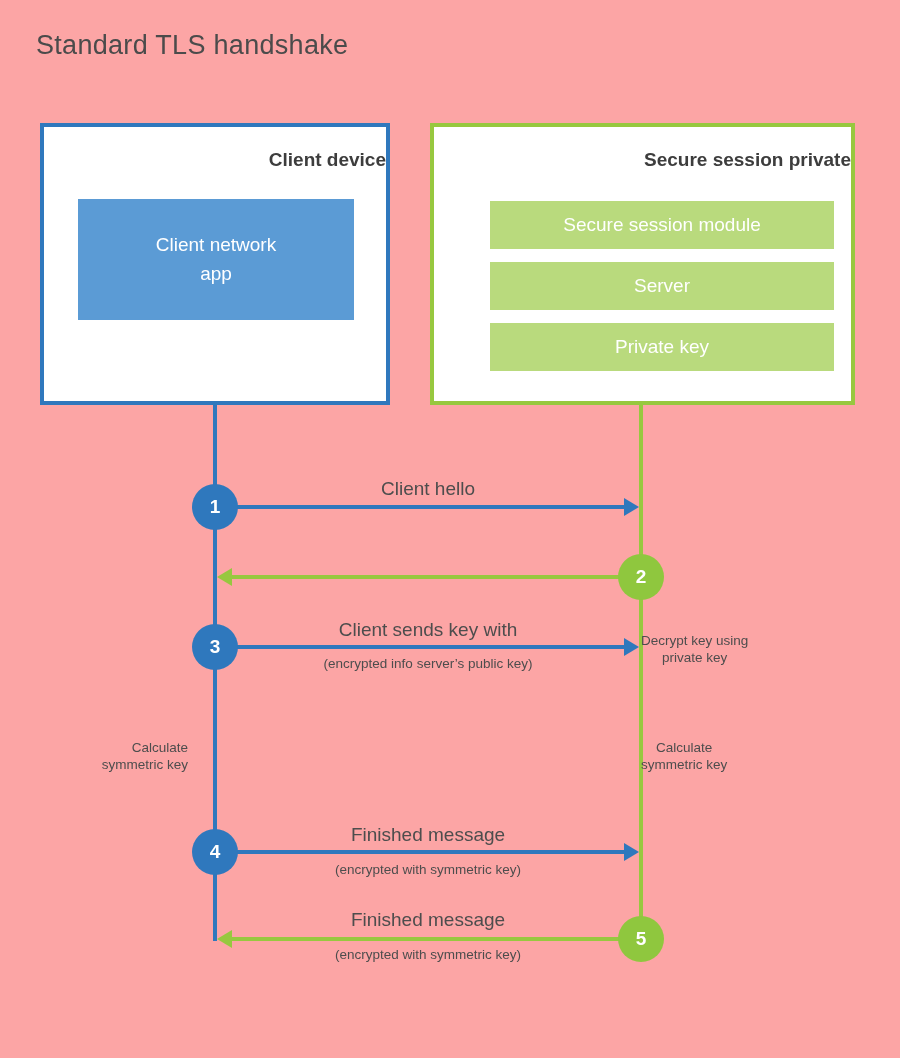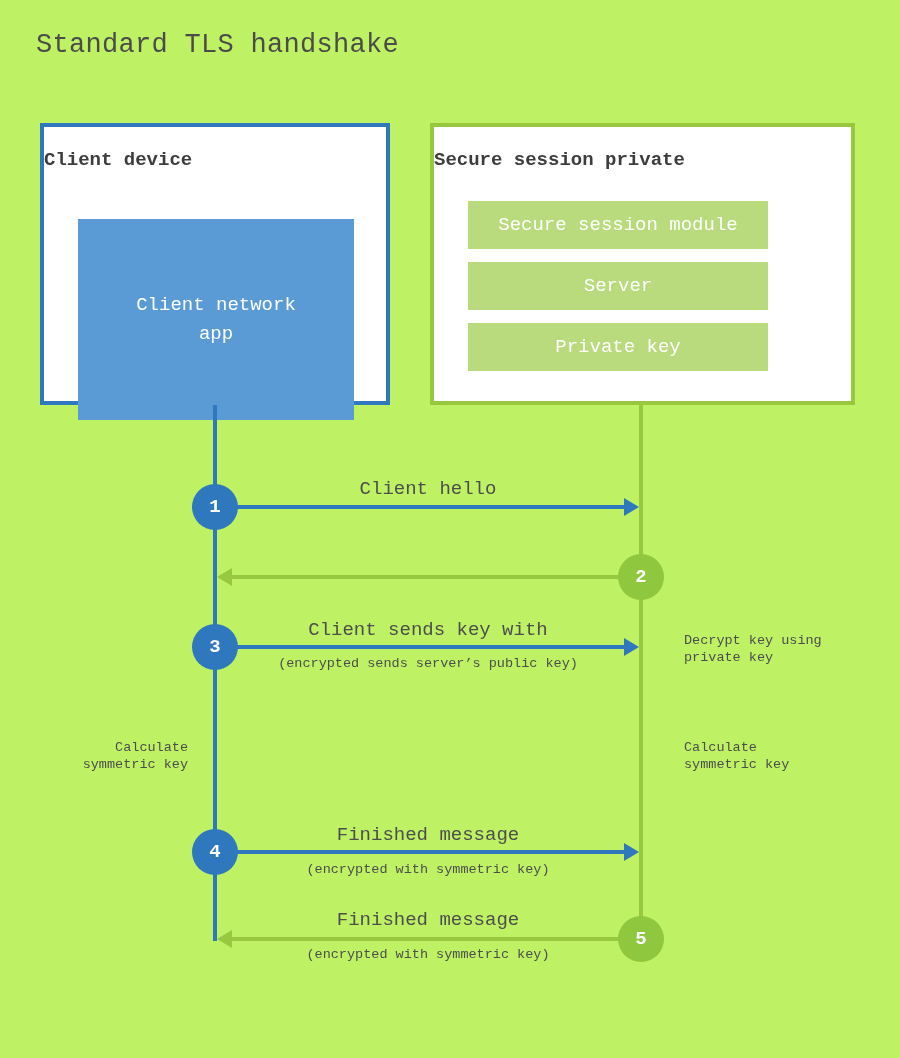--- a/index.html
+++ b/index.html
@@ -1,40 +1,39 @@
 <!DOCTYPE html>
 <html><head>
 <meta charset="utf-8">
 <style>
   * { margin:0; padding:0; box-sizing:border-box; }
   html,body { background:#ffffff; }
   .canvas {
-    position:relative; width:900px; height:1058px; background:#bef264;
-    font-family:Liberation Mono, monospace; overflow:hidden;
+    position:relative; width:900px; height:1058px; background:#fca5a5;
+    font-family:Liberation Sans, sans-serif; overflow:hidden;
   }
   .title {
     position:absolute; left:36px; top:30px;
     font-size:27px; font-weight:300; letter-spacing:.3px; color:#4b4b4b;
   }
   .entity-box { position:absolute; top:123px; height:282px; background:#fff; }
   .client-box { left:40px;  width:350px; border:4px solid #2f78bd; }
   .server-box { left:430px; width:425px; border:4px solid #97c83f; }
   .entity-title {
-    position:absolute; top:22px; left:0; right:0; text-align:left;
+    position:absolute; top:22px; left:0; right:0; text-align:right;
     font-size:19px; font-weight:bold; color:#3d3d3d;
   }
   .client-app {
-    position:absolute; left:78px; top:199px; width:276px; height:201px;
+    position:absolute; left:78px; top:199px; width:276px; height:121px;
     background:#5b9bd5; color:#fff; font-size:19px; text-align:center;
     display:flex; align-items:center; justify-content:center; white-space:pre-line;
     line-height:1.5;
-    margin-top:20px;
   }
   .server-bar {
-    position:absolute; left:468px; width:300px; height:48px;
+    position:absolute; left:490px; width:344px; height:48px;
     background:#b9da7d; color:#fff; font-size:19px; text-align:center; line-height:48px;
   }
   .bar-1 { top:201px; } .bar-2 { top:262px; } .bar-3 { top:323px; }
   .vline { position:absolute; top:405px; width:4px; height:536px; }
   .vline-blue  { left:213px; background:#2f78bd; }
   .vline-green { left:639px; background:#97c83f; }
   .hbar { position:absolute; height:4px; width:409px; }
   .hbar-blue  { background:#2f78bd; left:215px; }
   .hbar-green { background:#97c83f; left:232px; }
   .ahead { position:absolute; width:0; height:0;
@@ -52,21 +51,21 @@
     font-size:19px; color:#4d4d4d;
   }
   .arrow-sublabel {
     position:absolute; left:228px; width:400px; text-align:center;
     font-size:13.5px; color:#4d4d4d;
   }
   .side-note {
     position:absolute; font-size:13.5px; color:#4d4d4d;
     line-height:17px; white-space:pre-line;
   }
-  .note-right { left:684px; text-align:left; }
+  .note-right { left:641px; text-align:center; }
   .note-left  { left:60px; width:128px; text-align:right; }
 </style>
 </head>
 <body>
 
 <div class="canvas">
 
   <div class="title">Standard TLS handshake</div>
 
   <div class="entity-box client-box">
@@ -91,21 +90,21 @@
   <div class="step-circle circle-blue" style="left:192px; top:484px;">1</div>
 
   <div class="hbar hbar-green" style="top:575px;"></div>
   <div class="ahead ahead-left" style="top:568px;"></div>
   <div class="step-circle circle-green" style="left:618px; top:554px;">2</div>
 
   <div class="arrow-label" style="top:619px;">Client sends key with</div>
   <div class="hbar hbar-blue" style="top:645px;"></div>
   <div class="ahead ahead-right" style="top:638px;"></div>
   <div class="step-circle circle-blue" style="left:192px; top:624px;">3</div>
-  <div class="arrow-sublabel" style="top:656px;">(encrypted sends server’s public key)</div>
+  <div class="arrow-sublabel" style="top:656px;">(encrypted info server’s public key)</div>
 
   <div class="side-note note-right" style="top:632px;">Decrypt key using
 private key</div>
   <div class="side-note note-left" style="top:739px;">Calculate
 symmetric key</div>
   <div class="side-note note-right" style="top:739px;">Calculate
 symmetric key</div>
 
   <div class="arrow-label" style="top:824px;">Finished message</div>
   <div class="hbar hbar-blue" style="top:850px;"></div>

